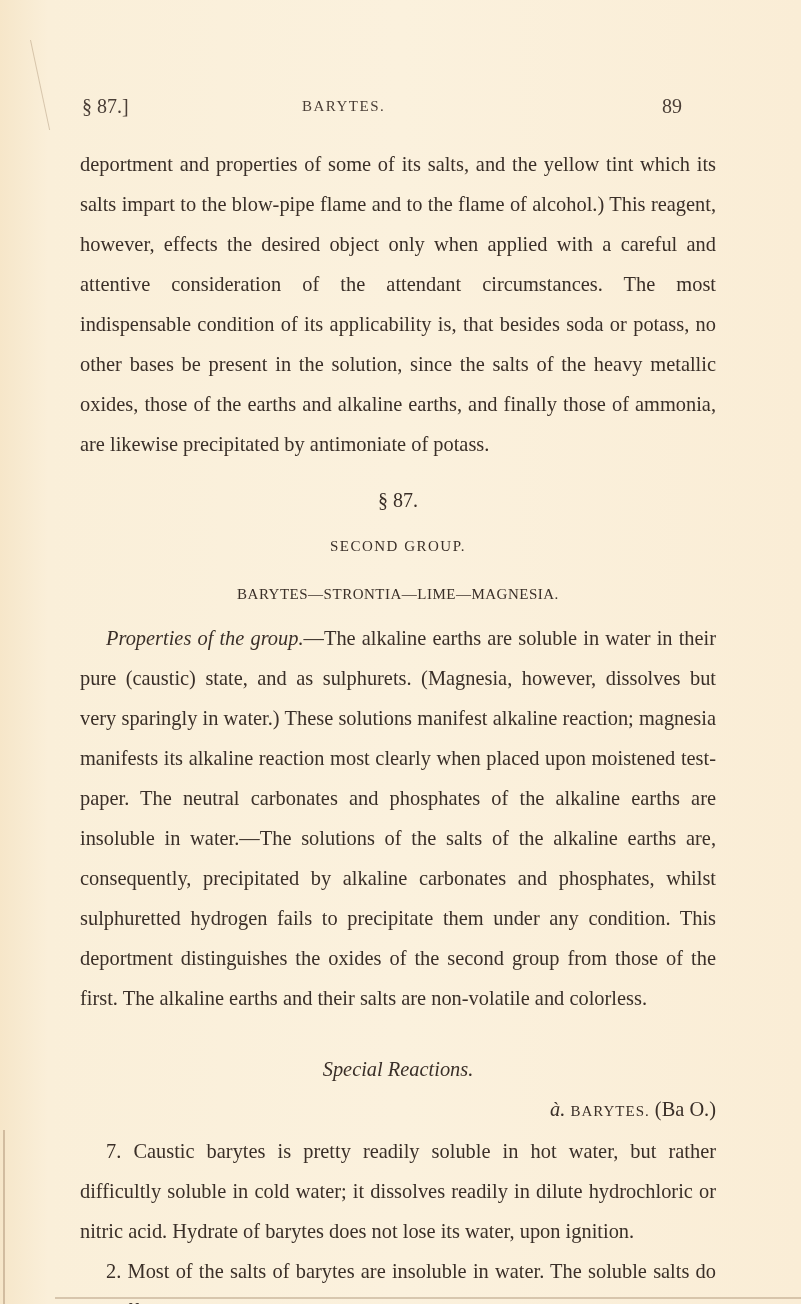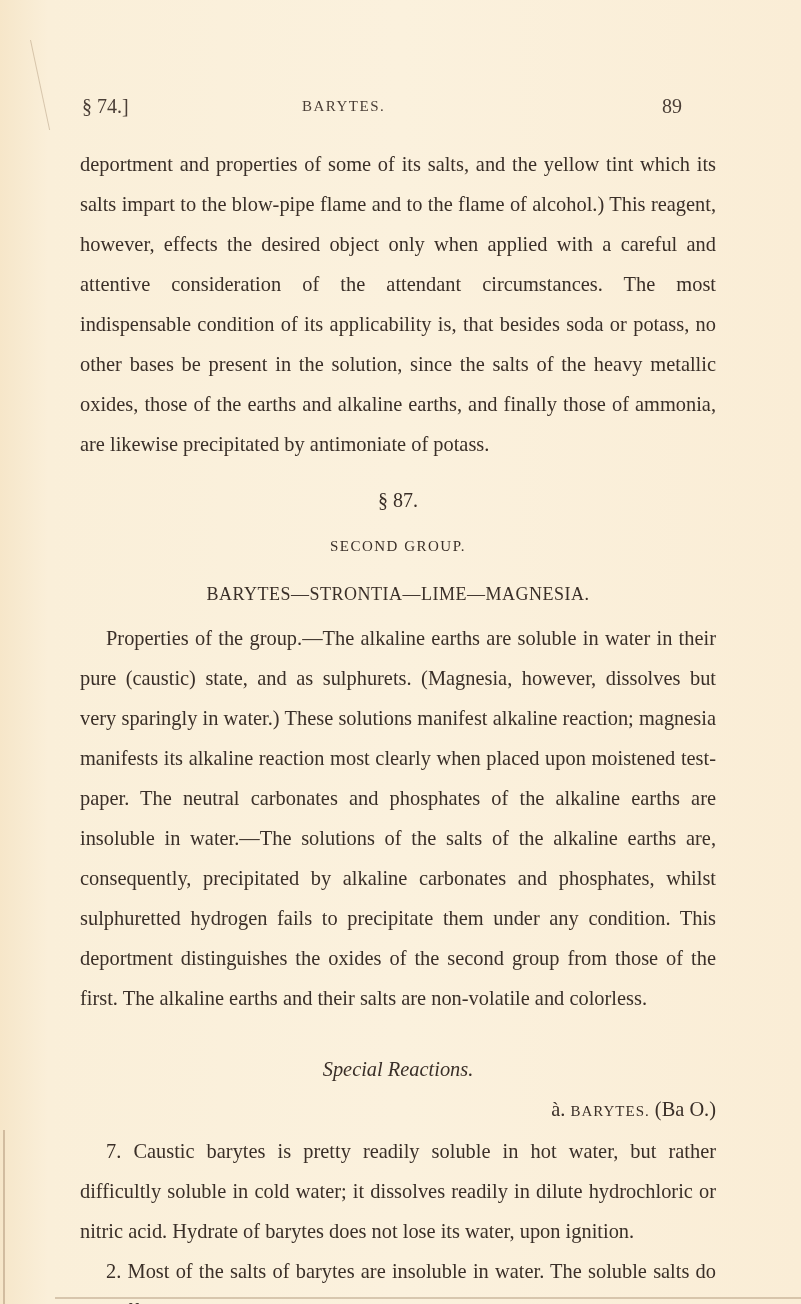--- a/index.html
+++ b/index.html
@@ -35,37 +35,37 @@
   .header .title { position: absolute; left: 220px; top: 3px; font-size: 15px; letter-spacing: 1.5px; }
   .header .pg { position: absolute; right: 0; top: 0; }
   .body-text {
     position: absolute; left: 80px; width: 636px; top: 144px;
     font-size: 20.4px; line-height: 40px; text-align: justify;
   }
   .body-text p { margin: 0; }
   .indent { text-indent: 26px; }
   .sec-num { margin-top: 16px; text-align: center; font-size: 20px; }
   .group-title { margin-top: 6px; text-align: center; font-size: 15px; letter-spacing: 1.5px; }
-  .group-members { margin-top: 8px; text-align: center; font-size: 18px; letter-spacing: 0.5px; margin-bottom: 4px; }
-  .italic { }
+  .group-members { margin-top: 8px; text-align: center; font-size: 15px; letter-spacing: 0.5px; margin-bottom: 4px; }
+  .italic { font-style: italic; }
   .special { margin-top: 31px; text-align: center; font-style: italic; }
   .subhead { text-align: right; }
   .smallcaps { font-size: 15px; letter-spacing: 1px; }
   .last-line { text-align-last: justify; }
 </style>
 </head>
 <body>
 
 <div class="page">
   <div class="crease"></div>
   <div class="left-edge"></div>
   <div class="bottom-edge"></div>
 
   <div class="header">
-    <span class="sec">§ 74.]</span>
+    <span class="sec">§ 87.]</span>
     <span class="title">BARYTES.</span>
     <span class="pg">89</span>
   </div>
 
   <div class="body-text">
     <p>deportment and properties of some of its salts, and the yellow tint which its salts impart to the blow-pipe flame and to the flame of alcohol.)  This reagent, however, effects the desired object only when applied with a careful and attentive consideration of the attendant circumstances.  The most indispensable condition of its applicability is, that besides soda or potass, no other bases be present in the solution, since the salts of the heavy metallic oxides, those of the earths and alkaline earths, and finally those of ammonia, are likewise precipitated by antimoniate of potass.</p>
 
     <div class="sec-num">§ 87.</div>
     <div class="group-title">SECOND GROUP.</div>
     <div class="group-members">BARYTES—STRONTIA—LIME—MAGNESIA.</div>

